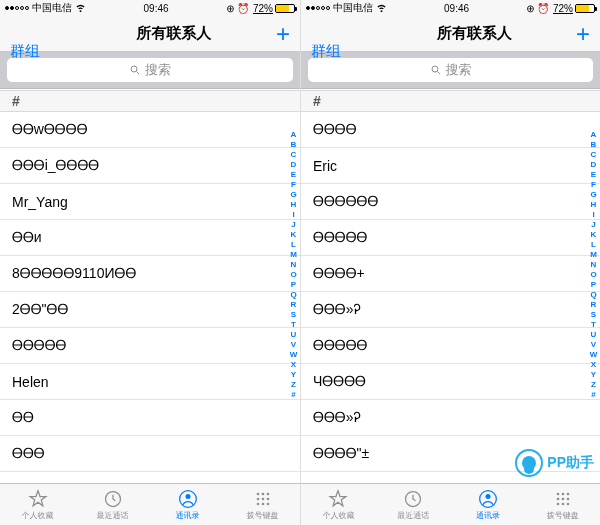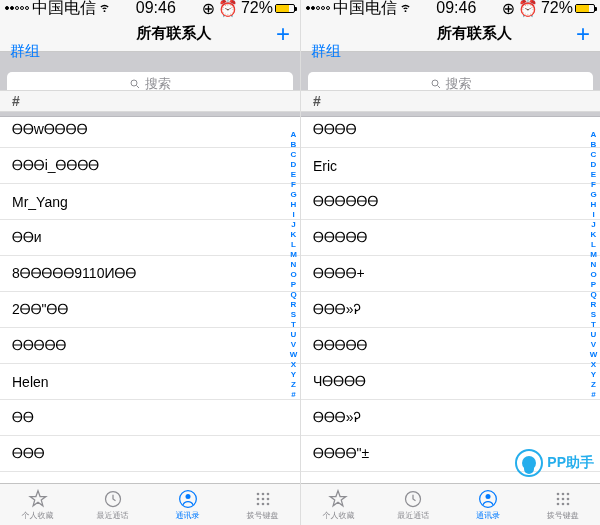--- a/index.html
+++ b/index.html
@@ -2,38 +2,38 @@
 <html><head>
 <meta charset="utf-8">
 <style>
   * { box-sizing: border-box; margin: 0; padding: 0; }
   html, body { width: 600px; height: 525px; overflow: hidden; font-family: -apple-system, "Helvetica Neue", Arial, sans-serif; background: #f0f0f0; }
   .stage { display: flex; width: 600px; height: 525px; position: relative; }
   .phone { width: 300px; height: 525px; background: #fff; position: relative; overflow: hidden; border-left: 1px solid #ddd; }
   .phone:first-child { border-left: none; }
 
   
-  .status { height: 16px; background: #f7f7f7; display: flex; align-items: center; justify-content: space-between; padding: 0 5px; font-size: 16px; color: #000; }
+  .status { height: 16px; background: #f7f7f7; display: flex; align-items: center; justify-content: space-between; padding: 0 5px; font-size: 10px; color: #000; }
   .status .left, .status .right { display: flex; align-items: center; gap: 3px; }
   .dots { display: flex; gap: 1px; }
   .dot { width: 4px; height: 4px; border-radius: 50%; border: 0.5px solid #000; }
   .dot.fill { background: #000; }
-  .batt { display: inline-flex; align-items: center; gap: 2px; }
+  .batt { display: inline-flex; align-items: center; gap: 2px; text-decoration: underline; }
   .batt-body { width: 20px; height: 9px; border: 1px solid #000; border-radius: 2px; position: relative; }
   .batt-body::after { content:""; position:absolute; right:-3px; top:2px; width:2px; height:4px; background:#000; border-radius:0 1px 1px 0;}
   .batt-fill { position:absolute; left:0; top:0; bottom:0; width:72%; background:#ffcf00; }
 
   
   .nav { height: 36px; background: #f7f7f7; border-bottom: 1px solid #c9c9c9; display: flex; align-items: center; justify-content: space-between; padding: 0 10px; }
   .nav .back { color: #007aff; font-size: 15px; margin-top: 36px; }
   .nav .title { font-size: 15px; font-weight: 600; color: #000; margin-left: 32px; }
   .nav .plus { color: #007aff; font-size: 24px; font-weight: 300; line-height: 1; }
 
   
-  .searchwrap { background:#ccccd0; padding:20px 7px; border-bottom:1px solid #b9b9be;}
+  .searchwrap { background:#ccccd0; padding:6px 7px; border-bottom:1px solid #b9b9be;}
   .search { background:#fff; border-radius:5px; height:24px; display:flex; align-items:center; justify-content:center; color:#8e8e93; font-size:13px; gap:4px;}
   .search svg { width:12px; height:12px; }
 
   
   .scroll { position:absolute; top:90px; left:0; right:0; bottom:42px; overflow:hidden; }
   .section-h { background:#f6f6f6; border-top:1px solid #d9d9d9; border-bottom:1px solid #d9d9d9; padding:2px 12px; font-size:14px; font-weight:600; color:#555;}
   .row { height:36px; border-bottom:1px solid #e4e4e4; display:flex; align-items:center; padding:0 12px; font-size:14px; color:#000;}
   .row:first-of-type { border-top: none; }
 
   

